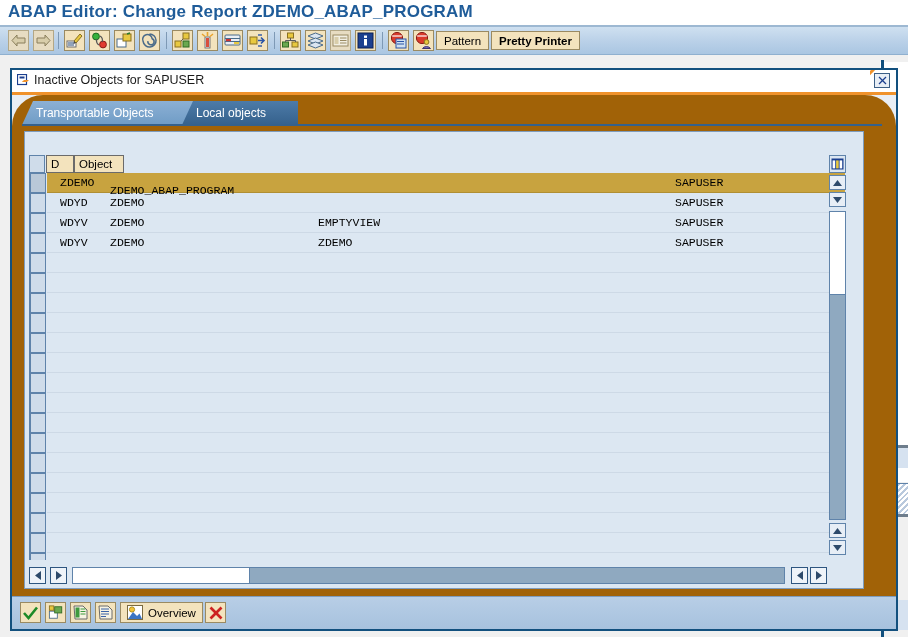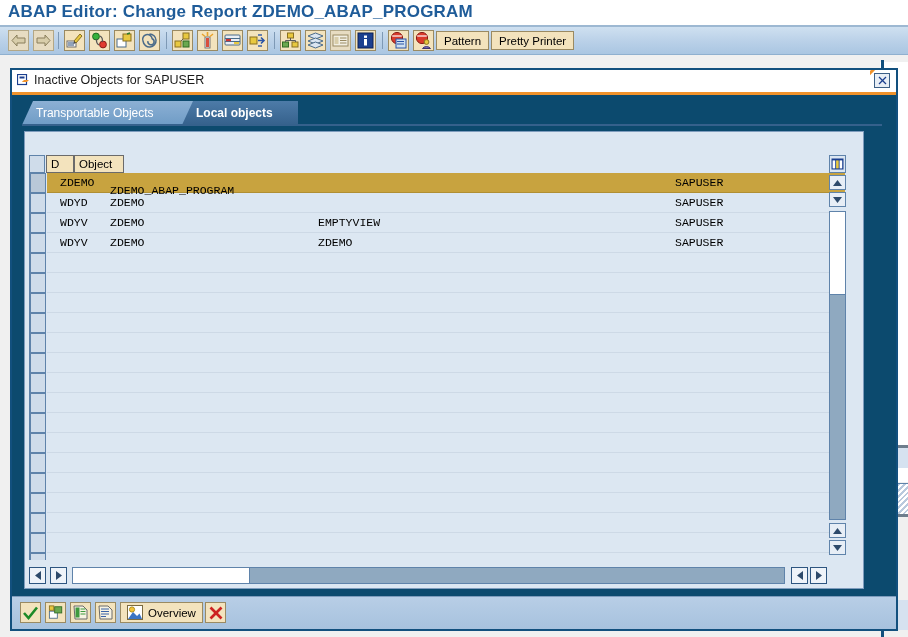--- a/index.html
+++ b/index.html
@@ -92,21 +92,22 @@
   .dlg-accent i {
     position:absolute; display:block; width:3px; height:34px;
     background:#f0922b; transform:rotate(45deg); transform-origin:top left;
     left:3px; top:-2px;
   }
   .dlg-orange-rule {
     position:absolute; left:0; top:22px; width:100%; height:3px; background:#f0922b;
   }
   .dlg-body {
     position:absolute; left:0; top:25px; right:0; bottom:0;
-    background:#0c4a6e;
+    background:#a16207;
+    border-radius:31px;
   }
 
   
   .tabstrip { position:absolute; left:10px; top:6px; height:24px; }
   .tab {
     position:absolute; top:0; height:24px;
     display:flex; align-items:center; box-sizing:border-box;
   }
   .tab .lbl {
     font-size:12px; white-space:nowrap; z-index:2; position:relative;
@@ -117,21 +118,21 @@
     background:linear-gradient(to bottom,#8cb0d4 0%, #6f9cc6 100%);
     clip-path: polygon(11px 0, 100% 0, calc(100% - 11px) 100%, 0 100%);
   }
   .tab-active .shape {
     position:absolute; left:0; top:0; width:100%; height:100%;
     background:linear-gradient(to bottom,#4d7ba8 0%, #3a6governmental 100%);
     background:linear-gradient(to bottom,#4d7ba8 0%, #35618c 100%);
     clip-path: polygon(11px 0, 100% 0, 100% 100%, 0 100%);
   }
   .tab-inactive .lbl { color:#ffffff; padding-left:14px; }
-  .tab-active .lbl { color:#ffffff; padding-left:14px; font-weight:bold; }
+  .tab-active .lbl { color:#ffffff; padding-left:14px; font-weight:normal; }
   .tab-underline {
     position:absolute; left:10px; top:29px; width:860px; height:2px;
     background:#35618c;
   }
 
   
   .panel {
     position:absolute; left:12px; top:36px; width:840px; height:458px;
     background:#dce7f2;
     border:1px solid #7e9cbd; box-sizing:border-box;
@@ -406,21 +407,21 @@
         <circle cx="7" cy="6" r="5.6" fill="#d93b2b" stroke="#8a1c16"></circle>
         <path d="M2.2,4 h9.6" stroke="#ffffff" stroke-width="1.2"></path>
         <circle cx="11.5" cy="10" r="2.4" fill="#e8c840" stroke="#8a7120"></circle>
         <path d="M7.5,16.5 a4.5,3.6 0 0 1 8,0 z" fill="#7a6bbf" stroke="#3d3470"></path>
       </svg>
     </div>
 
     <div class="tb-btn wide" style="left:436px;">
       <span>Pattern</span>
     </div>
-    <div class="tb-btn wide" style="left:491px;">
+    <div class="tb-btn wide" style="left:491px;font-weight:bold;">
       <span>Pretty Printer</span>
     </div>
   </div>
 
   <div class="dialog">
 
     <div class="dlg-titlebar">
       <svg class="dlg-title-icon" viewBox="0 0 13 12">
         <rect x="0.5" y="0.5" width="9" height="10" fill="#ffffff" stroke="#1b3f8f" stroke-width="1.2"></rect>
         <rect x="2.5" y="2.5" width="5" height="2" fill="#1b3f8f"></rect>

